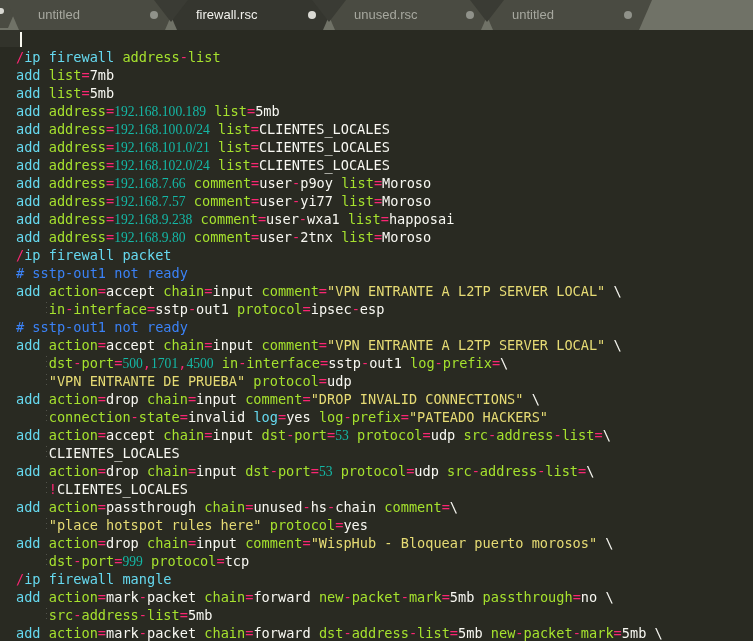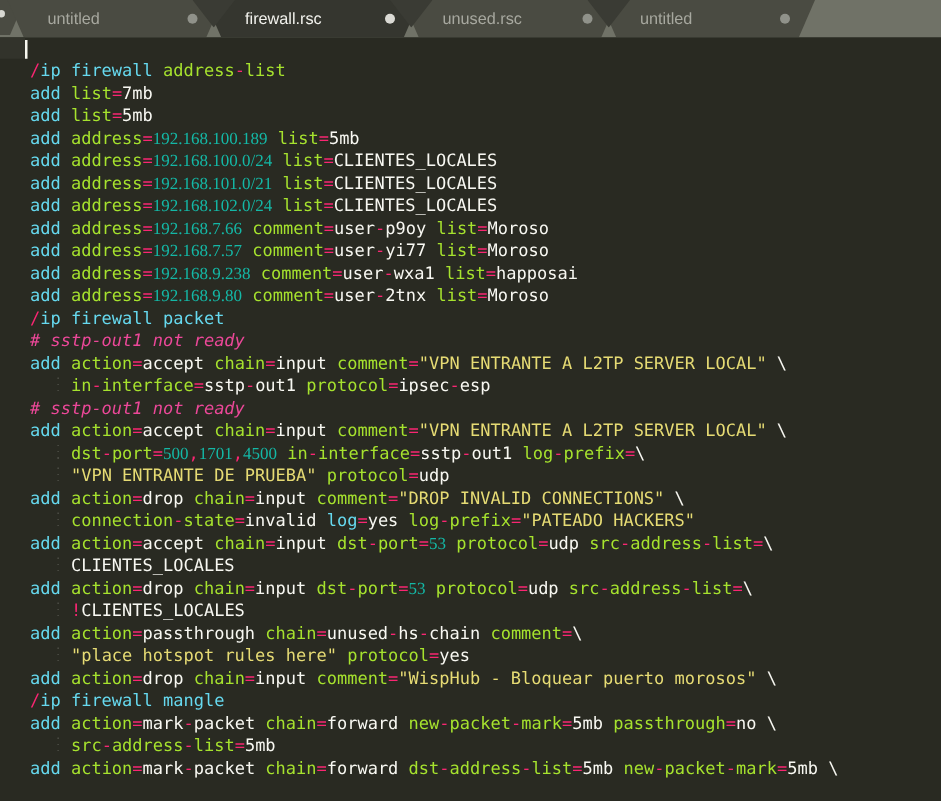--- a/index.html
+++ b/index.html
@@ -50,36 +50,36 @@
   .editor{
     position:absolute;top:30px;left:0;width:753px;height:611px;
     background:#292a22;overflow:hidden;
     font-family:"DejaVu Sans Mono", monospace;
     font-size:13.6px;line-height:18px;
   }
   .corner-block{
     position:absolute;left:0;top:0;width:20px;height:17px;background:#32332b;
   }
   .code-line{
-    position:relative;height:18px;white-space:pre;padding-left:24px;
+    position:relative;height:18px;white-space:pre;padding-left:16px;
   }
   .indent-guide{
     position:absolute;left:46px;top:2px;bottom:2px;width:1px;
     background:repeating-linear-gradient(to bottom, rgba(248,248,242,.20) 0 1px, transparent 1px 5px);
   }
   .cursor{
     position:absolute;left:20px;top:2px;width:2px;height:15px;background:#f8f8f0;
   }
   .tok-k{color:#66d9ef;}
   .tok-p{color:#a6e22e;}
   .tok-o{color:#f92672;}
   .tok-n{color:#14b8a6;font-family:Liberation Serif, serif;}
   .tok-s{color:#e6db74;}
   .tok-w{color:#f8f8f2;}
-  .tok-c{color:#ec4899;font-style:italic;}
+  .tok-c{color:#3b82f6;}
 </style>
 </head>
 <body>
 
 <div class="app">
   <div class="tabbar">
     <div class="tab-fragment"></div>
     <span class="mini-dot"></span>
     <div id="tabs">
         <div class="tab" style="left: 6px;">
@@ -131,20 +131,21 @@
         <div class="code-line"><span class="indent-guide"></span><span class="tok-w">    </span><span class="tok-s">"VPN ENTRANTE DE PRUEBA"</span><span class="tok-w"> </span><span class="tok-p">protocol</span><span class="tok-o">=</span><span class="tok-w">udp</span></div>
         <div class="code-line"><span class="tok-k">add </span><span class="tok-p">action</span><span class="tok-o">=</span><span class="tok-w">drop </span><span class="tok-p">chain</span><span class="tok-o">=</span><span class="tok-w">input </span><span class="tok-p">comment</span><span class="tok-o">=</span><span class="tok-s">"DROP INVALID CONNECTIONS"</span><span class="tok-w"> \</span></div>
         <div class="code-line"><span class="indent-guide"></span><span class="tok-w">    </span><span class="tok-p">connection</span><span class="tok-o">-</span><span class="tok-p">state</span><span class="tok-o">=</span><span class="tok-w">invalid </span><span class="tok-k">log</span><span class="tok-o">=</span><span class="tok-w">yes </span><span class="tok-p">log</span><span class="tok-o">-</span><span class="tok-p">prefix</span><span class="tok-o">=</span><span class="tok-s">"PATEADO HACKERS"</span></div>
         <div class="code-line"><span class="tok-k">add </span><span class="tok-p">action</span><span class="tok-o">=</span><span class="tok-w">accept </span><span class="tok-p">chain</span><span class="tok-o">=</span><span class="tok-w">input </span><span class="tok-p">dst</span><span class="tok-o">-</span><span class="tok-p">port</span><span class="tok-o">=</span><span class="tok-n">53</span><span class="tok-w"> </span><span class="tok-p">protocol</span><span class="tok-o">=</span><span class="tok-w">udp </span><span class="tok-p">src</span><span class="tok-o">-</span><span class="tok-p">address</span><span class="tok-o">-</span><span class="tok-p">list</span><span class="tok-o">=</span><span class="tok-w">\</span></div>
         <div class="code-line"><span class="indent-guide"></span><span class="tok-w">    CLIENTES_LOCALES</span></div>
         <div class="code-line"><span class="tok-k">add </span><span class="tok-p">action</span><span class="tok-o">=</span><span class="tok-w">drop </span><span class="tok-p">chain</span><span class="tok-o">=</span><span class="tok-w">input </span><span class="tok-p">dst</span><span class="tok-o">-</span><span class="tok-p">port</span><span class="tok-o">=</span><span class="tok-n">53</span><span class="tok-w"> </span><span class="tok-p">protocol</span><span class="tok-o">=</span><span class="tok-w">udp </span><span class="tok-p">src</span><span class="tok-o">-</span><span class="tok-p">address</span><span class="tok-o">-</span><span class="tok-p">list</span><span class="tok-o">=</span><span class="tok-w">\</span></div>
         <div class="code-line"><span class="indent-guide"></span><span class="tok-w">    </span><span class="tok-o">!</span><span class="tok-w">CLIENTES_LOCALES</span></div>
         <div class="code-line"><span class="tok-k">add </span><span class="tok-p">action</span><span class="tok-o">=</span><span class="tok-w">passthrough </span><span class="tok-p">chain</span><span class="tok-o">=</span><span class="tok-w">unused</span><span class="tok-o">-</span><span class="tok-w">hs</span><span class="tok-o">-</span><span class="tok-w">chain </span><span class="tok-p">comment</span><span class="tok-o">=</span><span class="tok-w">\</span></div>
         <div class="code-line"><span class="indent-guide"></span><span class="tok-w">    </span><span class="tok-s">"place hotspot rules here"</span><span class="tok-w"> </span><span class="tok-p">protocol</span><span class="tok-o">=</span><span class="tok-w">yes</span></div>
         <div class="code-line"><span class="tok-k">add </span><span class="tok-p">action</span><span class="tok-o">=</span><span class="tok-w">drop </span><span class="tok-p">chain</span><span class="tok-o">=</span><span class="tok-w">input </span><span class="tok-p">comment</span><span class="tok-o">=</span><span class="tok-s">"WispHub - Bloquear puerto morosos"</span><span class="tok-w"> \</span></div>
+        <div class="code-line"><span class="indent-guide"></span><span class="tok-w">    </span><span class="tok-p">dst</span><span class="tok-o">-</span><span class="tok-p">port</span><span class="tok-o">=</span><span class="tok-n">999</span><span class="tok-w"> </span><span class="tok-p">protocol</span><span class="tok-o">=</span><span class="tok-w">tcp</span></div>
         <div class="code-line"><span class="tok-o">/</span><span class="tok-k">ip firewall mangle</span></div>
         <div class="code-line"><span class="tok-k">add </span><span class="tok-p">action</span><span class="tok-o">=</span><span class="tok-w">mark</span><span class="tok-o">-</span><span class="tok-w">packet </span><span class="tok-p">chain</span><span class="tok-o">=</span><span class="tok-w">forward </span><span class="tok-p">new</span><span class="tok-o">-</span><span class="tok-p">packet</span><span class="tok-o">-</span><span class="tok-p">mark</span><span class="tok-o">=</span><span class="tok-w">5mb </span><span class="tok-p">passthrough</span><span class="tok-o">=</span><span class="tok-w">no \</span></div>
         <div class="code-line"><span class="indent-guide"></span><span class="tok-w">    </span><span class="tok-p">src</span><span class="tok-o">-</span><span class="tok-p">address</span><span class="tok-o">-</span><span class="tok-p">list</span><span class="tok-o">=</span><span class="tok-w">5mb</span></div>
         <div class="code-line"><span class="tok-k">add </span><span class="tok-p">action</span><span class="tok-o">=</span><span class="tok-w">mark</span><span class="tok-o">-</span><span class="tok-w">packet </span><span class="tok-p">chain</span><span class="tok-o">=</span><span class="tok-w">forward </span><span class="tok-p">dst</span><span class="tok-o">-</span><span class="tok-p">address</span><span class="tok-o">-</span><span class="tok-p">list</span><span class="tok-o">=</span><span class="tok-w">5mb </span><span class="tok-p">new</span><span class="tok-o">-</span><span class="tok-p">packet</span><span class="tok-o">-</span><span class="tok-p">mark</span><span class="tok-o">=</span><span class="tok-w">5mb \</span></div>
       </div>
     <div class="cursor"></div>
   </div>
 </div>
 
 </body></html>

